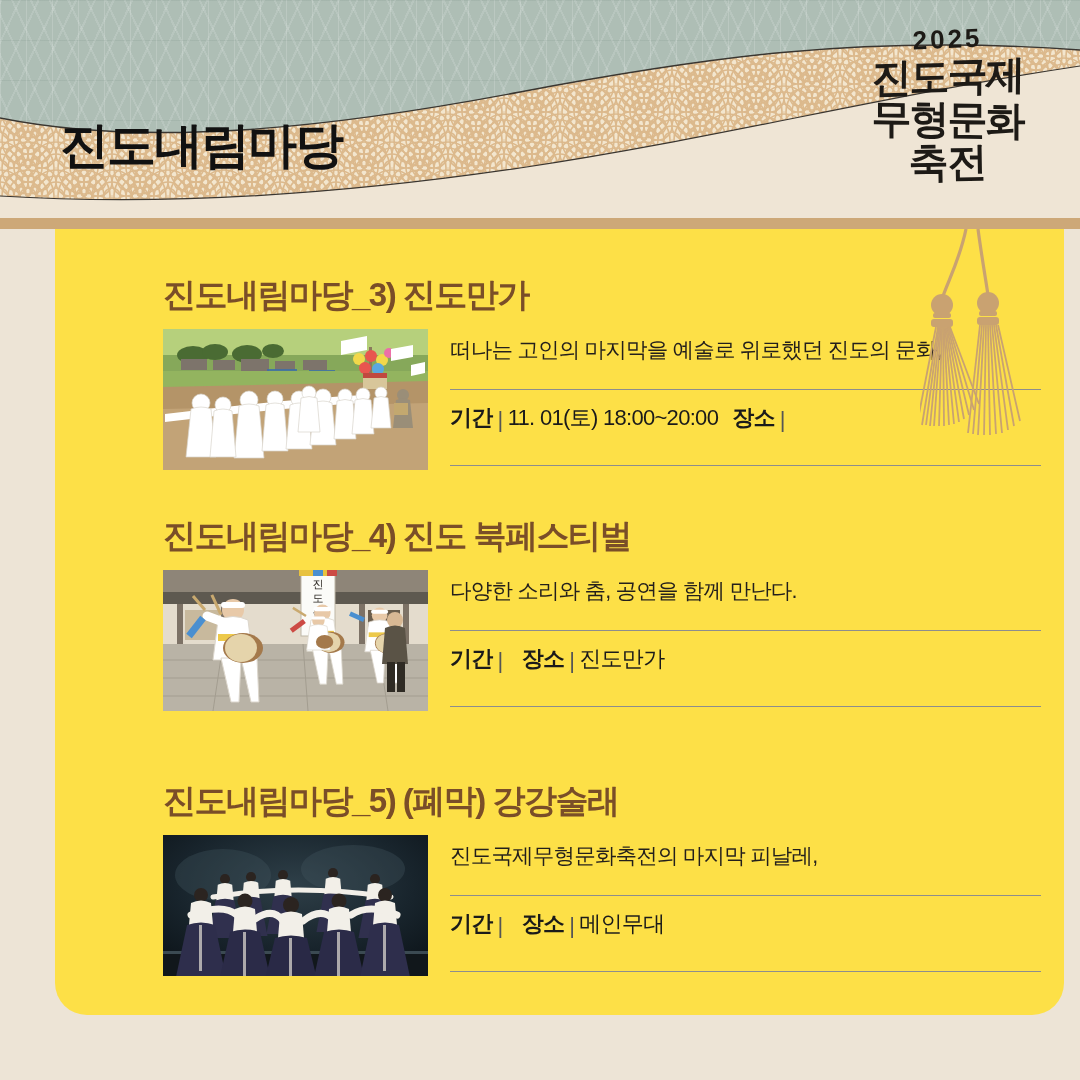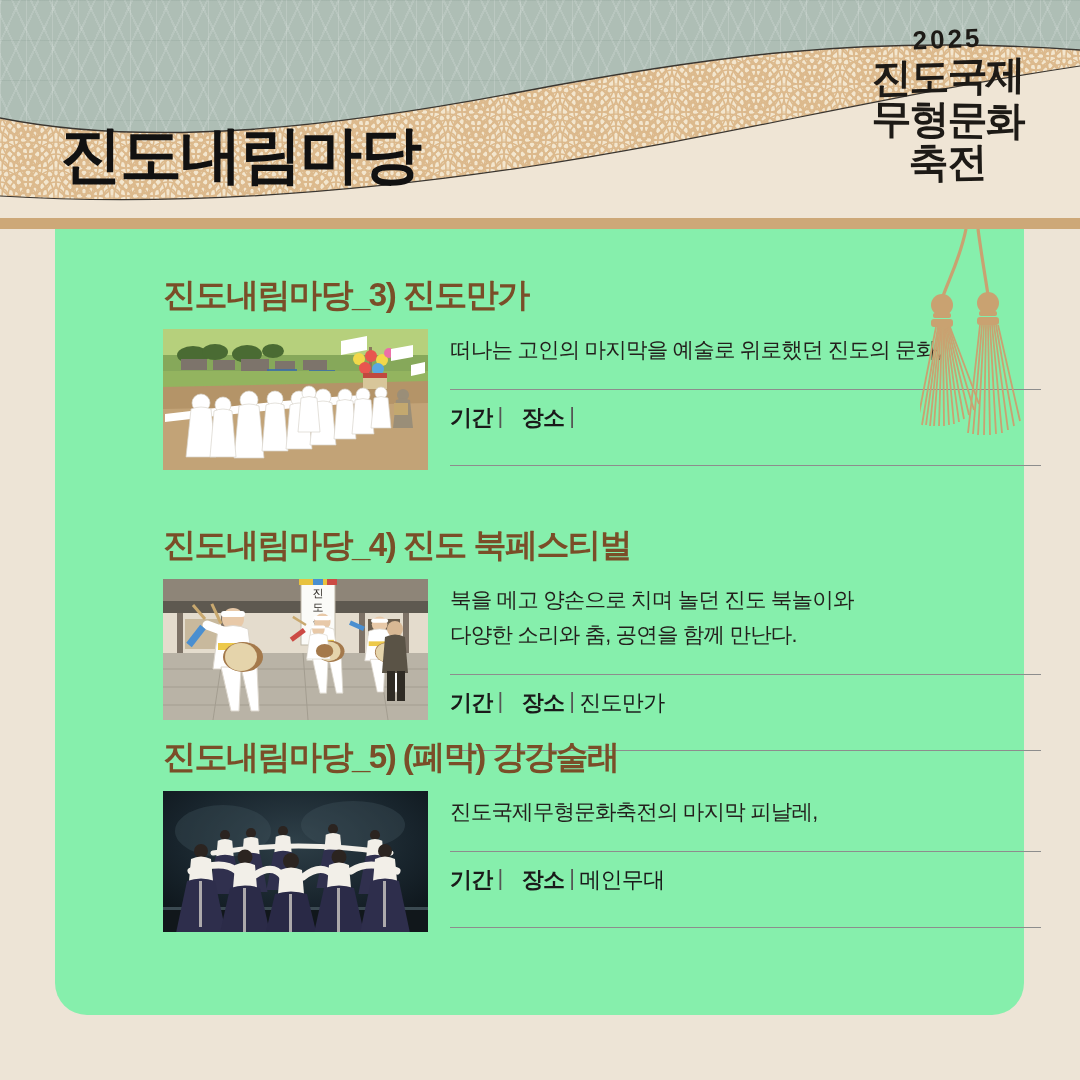--- a/index.html
+++ b/index.html
@@ -28,21 +28,21 @@
       repeating-linear-gradient(65deg,
         rgba(255,255,255,.13) 0px, rgba(255,255,255,.13) 2px,
         rgba(255,255,255,0) 2px, rgba(255,255,255,0) 17px),
       repeating-linear-gradient(180deg,
         rgba(120,145,135,.18) 0px, rgba(120,145,135,.18) 1px,
         rgba(255,255,255,0) 1px, rgba(255,255,255,0) 40px);
   }
   .header .hdrsvg{position:absolute;left:0;top:0;}
   .header-title{
     position:absolute;left:60px;top:113px;
-    font-size:62px;font-weight:700;color:#111;
+    font-size:49px;font-weight:700;color:#111;
     letter-spacing:-2px;white-space:nowrap;
     font-family:"Liberation Sans","DejaVu Sans",sans-serif;
   }
 
   
   .logo{
     position:absolute;right:45px;top:26px;width:175px;
     text-align:center;color:#1d1a16;
     font-family:"Liberation Sans","DejaVu Sans",sans-serif;
     line-height:1;
@@ -58,53 +58,53 @@
 
   
   .divider-bar{
     position:absolute;left:0;top:218px;width:1080px;height:11px;
     background:#cda878;
   }
 
   
   .card{
     position:absolute;left:55px;top:229px;width:969px;height:786px;
-    background:#86efac;
-    border-bottom-left-radius:32px;border-bottom-right-radius:32px;
+    background:#fde047;
+    border-bottom-left-radius:32px;border-bottom-right-radius:32px;padding-left:40px;
   }
 
   
   .tassels{position:absolute;left:920px;top:229px;width:130px;height:215px;}
 
   
   .section{position:absolute;left:108px;width:878px;}
   .sec1{top:44px;}
-  .sec2{top:294px;}
-  .sec3{top:506px;}
+  .sec2{top:285px;}
+  .sec3{top:550px;}
 
   .sec-title{
     font-size:33px;font-weight:700;color:#7a4e28;
     letter-spacing:-1.5px;white-space:nowrap;margin:0 0 11px 0;
     font-family:"Liberation Sans","DejaVu Sans",sans-serif;
   }
   .sec-body{display:flex;gap:0;}
   .thumb{
     width:265px;height:141px;flex:0 0 265px;
     overflow:hidden;background:#cfd3cd;position:relative;
   }
   .thumb svg{display:block;}
   .sec-right{flex:1;padding-left:22px;padding-top:4px;}
   .desc{
     font-size:21.5px;color:#231f1c;line-height:1.62;
     letter-spacing:-0.8px;white-space:nowrap;
     font-family:"Liberation Sans","DejaVu Sans",sans-serif;
   }
   .rule{height:1px;background:#8d8d8d;margin-top:21px;}
   .meta{
-    display:flex;align-items:flex-start;white-space:nowrap;
+    display:flex;align-items:flex-end;white-space:nowrap;
     padding:13px 0 11px 0;font-size:22px;color:#1a1a1a;
     letter-spacing:-0.7px;
   }
   .meta b{font-weight:700;}
   .meta .bar{margin:0 5px;color:#555;font-weight:400;}
   .meta .gap{display:inline-block;width:14px;}
 </style>
 </head>
 <body>
 
@@ -270,20 +270,21 @@
           </g>
           <rect x="231" y="74" width="14" height="12" fill="#c3a86f"></rect>
         </svg>
       </div>
       <div class="sec-right">
         <div class="desc">떠나는 고인의 마지막을 예술로 위로했던 진도의 문화,</div>
         <div class="rule"></div>
         <div class="meta">
           <b>기간</b>
           <span class="bar">|</span>
+          <span>11. 01(토) 18:00~20:00</span>
           <span class="gap"></span>
           <b>장소</b>
           <span class="bar">|</span>
         </div>
         <div class="rule"></div>
       </div>
     </div>
   </div>
 
   <div class="section sec2">
@@ -381,21 +382,20 @@
             <g>
               <circle cx="232" cy="50" r="8" fill="#d8b894"></circle>
               <path d="M222,58 q10,-5 20,0 l3,36 l-26,0 Z" fill="#5a5346"></path>
               <rect x="224" y="92" width="8" height="30" fill="#2f2b24"></rect>
               <rect x="234" y="92" width="8" height="30" fill="#2f2b24"></rect>
             </g>
           </g>
         </svg>
       </div>
       <div class="sec-right">
-        <div class="desc">북을 메고 양손으로 치며 놀던 진도 북놀이와</div>
         <div class="desc">다양한 소리와 춤, 공연을 함께 만난다.</div>
         <div class="rule"></div>
         <div class="meta">
           <b>기간</b>
           <span class="bar">|</span>
           <span class="gap"></span>
           <b>장소</b>
           <span class="bar">|</span>
           <span>진도만가</span>
         </div>

